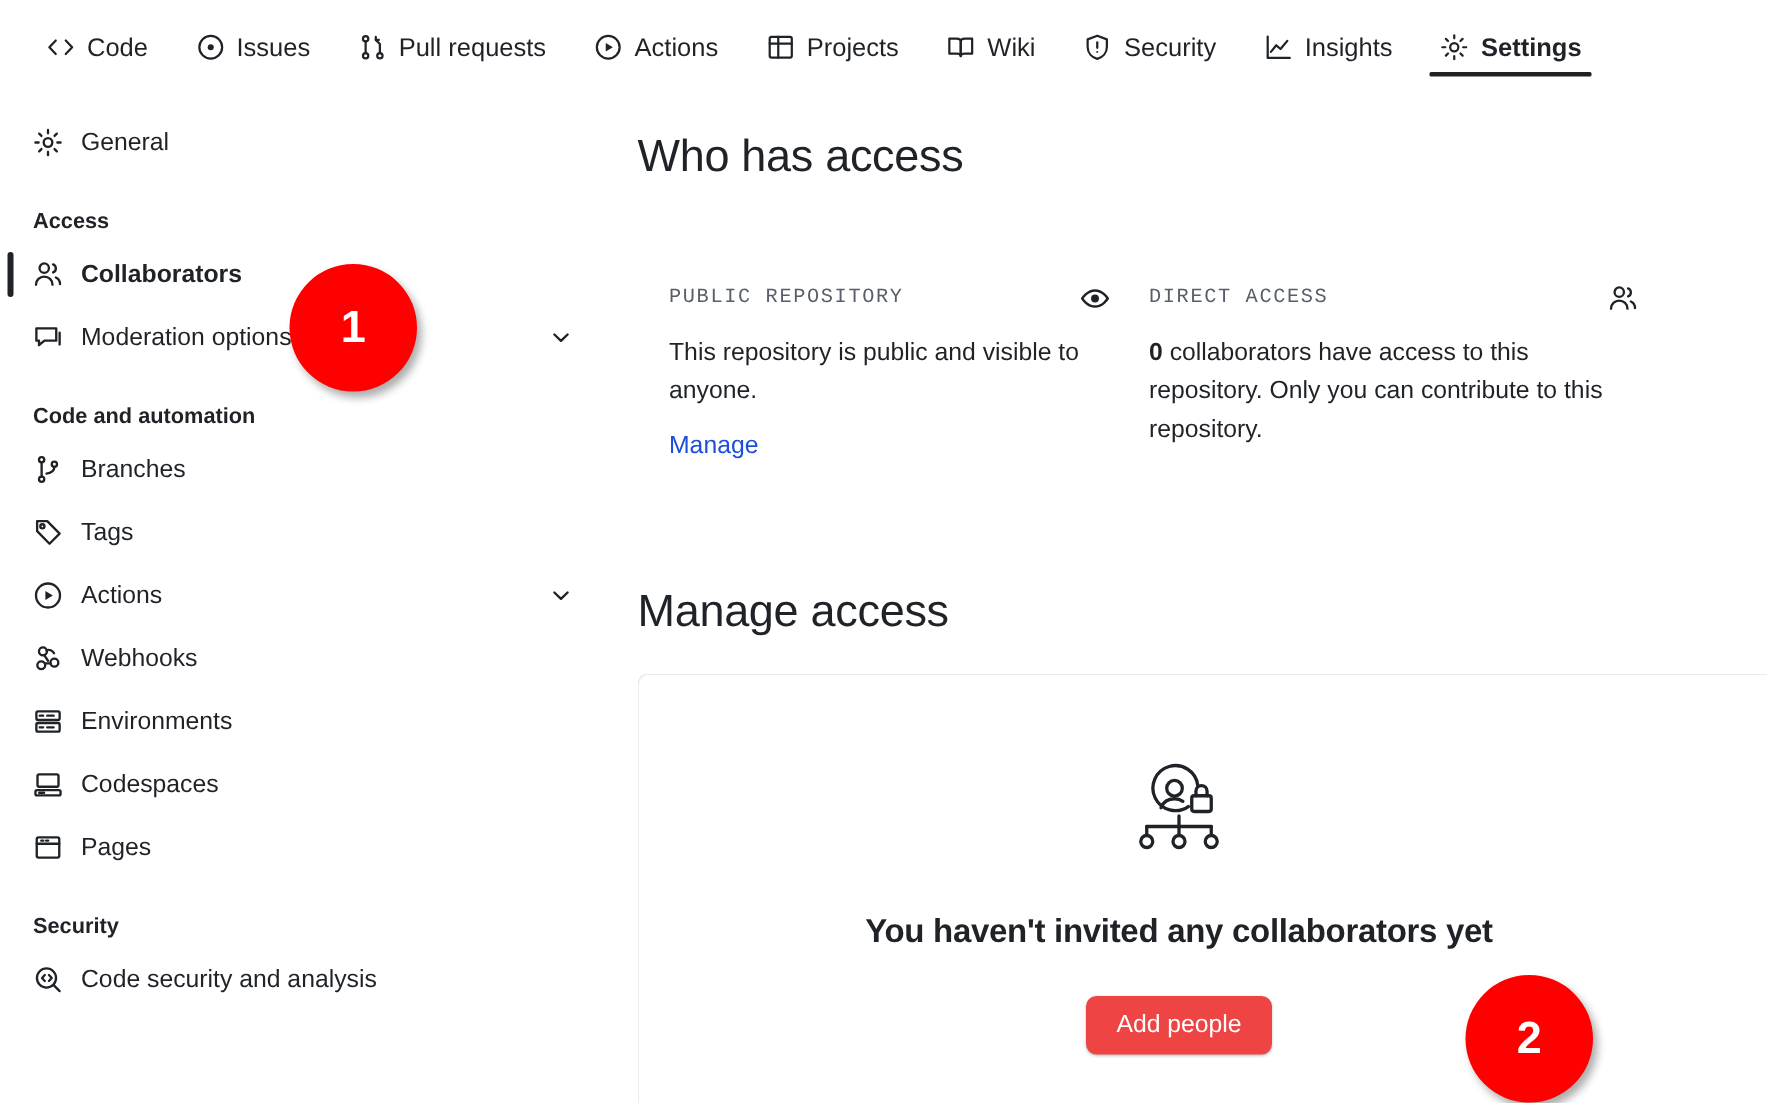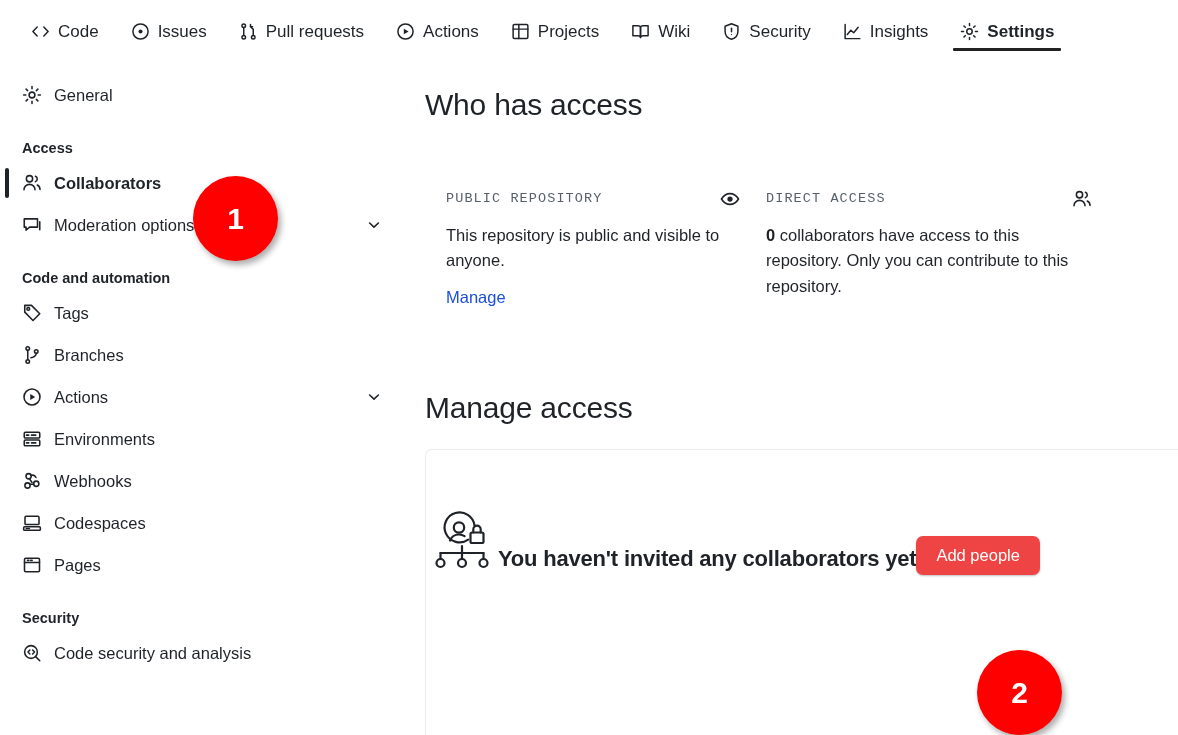--- a/index.html
+++ b/index.html
@@ -161,21 +161,21 @@
     border-bottom: none;
     border-radius: 7px 0 0 0;
     background: #ffffff;
   }
   #empty-state {
     position: absolute;
     top: 56px;
     left: 0;
     width: 720px;
     display: flex;
-    flex-direction: row;
+    flex-direction: column;
     align-items: center;
   }
   #empty-state-icon { width: 72px; height: 66px; display: block; }
   #empty-state-title {
     margin-top: 36px;
     font-size: 22px;
     font-weight: bold;
     color: #1f2328;
     letter-spacing: -0.2px;
   }
@@ -311,64 +311,64 @@
         </svg></span>
       <span class="side-label">Moderation options</span>
       <span class="side-chevron"><svg viewBox="0 0 16 16" fill="none" stroke="#1f2328" stroke-width="1.6" stroke-linecap="round" stroke-linejoin="round">
           <path d="M3.6 6 8 10.2 12.4 6"></path>
         </svg></span>
     </div>
     <div class="side-gap"></div>
     <div class="side-group-title">Code and automation</div>
     <div class="side-item">
       <span class="side-ico"><svg viewBox="0 0 16 16" fill="none" stroke="#1f2328" stroke-width="1.25" stroke-linecap="round" stroke-linejoin="round">
-          <path d="M7.6 1.9H2.2v5.4l6.6 6.7 5.4-5.4z"></path>
-          <circle cx="5" cy="4.7" r="1.1"></circle>
-        </svg></span>
-      <span class="side-label">Tags</span>
-    </div>
-    <div class="side-item">
-      <span class="side-ico"><svg viewBox="0 0 16 16" fill="none" stroke="#1f2328" stroke-width="1.25" stroke-linecap="round" stroke-linejoin="round">
           <circle cx="4.6" cy="2.8" r="1.4"></circle>
           <circle cx="4.6" cy="13.2" r="1.4"></circle>
           <circle cx="11.4" cy="5.2" r="1.4"></circle>
           <path d="M4.6 4.2v7.6"></path>
           <path d="M11.4 6.6c0 2.6-2.2 3.2-4.2 3.6"></path>
         </svg></span>
       <span class="side-label">Branches</span>
     </div>
     <div class="side-item">
       <span class="side-ico"><svg viewBox="0 0 16 16" fill="none" stroke="#1f2328" stroke-width="1.25" stroke-linecap="round" stroke-linejoin="round">
+          <path d="M7.6 1.9H2.2v5.4l6.6 6.7 5.4-5.4z"></path>
+          <circle cx="5" cy="4.7" r="1.1"></circle>
+        </svg></span>
+      <span class="side-label">Tags</span>
+    </div>
+    <div class="side-item">
+      <span class="side-ico"><svg viewBox="0 0 16 16" fill="none" stroke="#1f2328" stroke-width="1.25" stroke-linecap="round" stroke-linejoin="round">
           <circle cx="8" cy="8" r="6.4"></circle>
           <path d="M6.6 5.6 10.6 8l-4 2.4z" fill="#1f2328" stroke="none"></path>
         </svg></span>
       <span class="side-label">Actions</span>
       <span class="side-chevron"><svg viewBox="0 0 16 16" fill="none" stroke="#1f2328" stroke-width="1.6" stroke-linecap="round" stroke-linejoin="round">
           <path d="M3.6 6 8 10.2 12.4 6"></path>
         </svg></span>
-    </div>
-    <div class="side-item">
-      <span class="side-ico"><svg viewBox="0 0 16 16" fill="none" stroke="#1f2328" stroke-width="1.25" stroke-linecap="round" stroke-linejoin="round">
-          <rect x="1.8" y="2.6" width="12.4" height="4.6" rx=".9"></rect>
-          <rect x="1.8" y="8.8" width="12.4" height="4.6" rx=".9"></rect>
-          <path d="M3.6 4.9h1.8M3.6 11.1h1.8"></path>
-          <path d="M7.6 4.9h3.4M7.6 11.1h3.4"></path>
-        </svg></span>
-      <span class="side-label">Environments</span>
     </div>
     <div class="side-item">
       <span class="side-ico"><svg viewBox="0 0 16 16" fill="none" stroke="#1f2328" stroke-width="1.25" stroke-linecap="round" stroke-linejoin="round">
           <circle cx="5.3" cy="4.2" r="2.1"></circle>
           <circle cx="11.4" cy="10.2" r="2.1"></circle>
           <circle cx="4.4" cy="11.6" r="2.1"></circle>
           <path d="M5.9 6.1 8 9.2"></path>
           <path d="M9.4 10.6H6.5"></path>
           <path d="M7.2 3.6c1.6-.6 3.3.1 4 1.6"></path>
         </svg></span>
       <span class="side-label">Webhooks</span>
+    </div>
+    <div class="side-item">
+      <span class="side-ico"><svg viewBox="0 0 16 16" fill="none" stroke="#1f2328" stroke-width="1.25" stroke-linecap="round" stroke-linejoin="round">
+          <rect x="1.8" y="2.6" width="12.4" height="4.6" rx=".9"></rect>
+          <rect x="1.8" y="8.8" width="12.4" height="4.6" rx=".9"></rect>
+          <path d="M3.6 4.9h1.8M3.6 11.1h1.8"></path>
+          <path d="M7.6 4.9h3.4M7.6 11.1h3.4"></path>
+        </svg></span>
+      <span class="side-label">Environments</span>
     </div>
     <div class="side-item">
       <span class="side-ico"><svg viewBox="0 0 16 16" fill="none" stroke="#1f2328" stroke-width="1.25" stroke-linecap="round" stroke-linejoin="round">
           <rect x="2.4" y="2.6" width="11.2" height="6.6" rx=".9"></rect>
           <rect x="1.3" y="11" width="13.4" height="2.8" rx=".9"></rect>
           <path d="M3.3 12.4h2.6"></path>
         </svg></span>
       <span class="side-label">Codespaces</span>
     </div>
     <div class="side-item">

